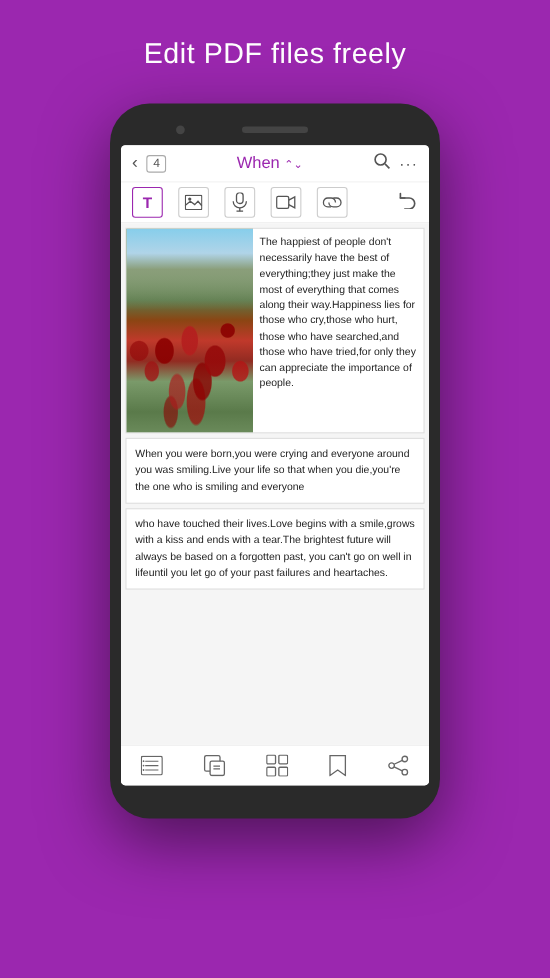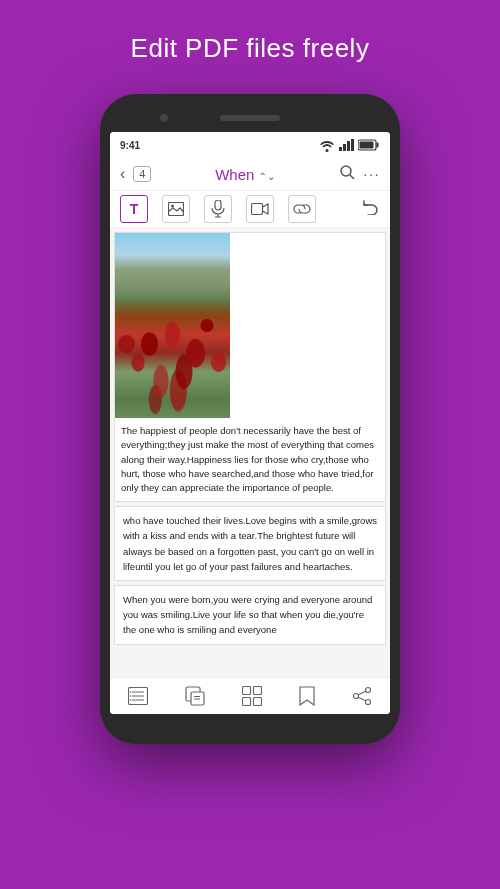--- a/index.html
+++ b/index.html
@@ -185,21 +185,21 @@
       flex-direction: column;
       gap: 4px;
       padding: 4px;
     }
 
     
     .pdf-block {
       background: white;
       border: 1px solid #ddd;
       display: flex;
-      flex-direction: column;
+      flex-direction: row;
     }
 
     .pdf-image {
       width: 115px;
       min-height: 185px;
       background: linear-gradient(
         to bottom,
         #6a8a5a 0%,
         #7a9a6a 20%,
         #5a7a4a 35%,
@@ -299,44 +299,20 @@
 <h1 class="page-title">Edit PDF files freely</h1>
 
 <div class="phone">
   <div class="phone-top">
     <div class="phone-camera"></div>
     <div class="phone-speaker"></div>
   </div>
 
   <div class="screen">
 
-    <div class="status-bar">
-      <span>9:41</span>
-      <div class="status-icons">
-
-        <svg class="icon-svg" viewBox="0 0 18 18" width="14" height="14">
-          <path d="M9 13a1.5 1.5 0 110 3 1.5 1.5 0 010-3z" fill="#333"></path>
-          <path d="M9 10c1.4 0 2.7.6 3.6 1.5l1.1-1.1A7 7 0 009 8a7 7 0 00-4.7 2.4l1.1 1.1A5 5 0 019 10z" fill="#333"></path>
-          <path d="M9 7c2.2 0 4.2.9 5.7 2.3l1.1-1.1A9 9 0 009 5a9 9 0 00-6.8 3.2L3.3 9.3A7 7 0 019 7z" fill="#333"></path>
-        </svg>
-
-        <svg viewBox="0 0 16 12" width="16" height="12">
-          <rect x="0" y="8" width="3" height="4" fill="#333"></rect>
-          <rect x="4" y="5" width="3" height="7" fill="#333"></rect>
-          <rect x="8" y="2" width="3" height="10" fill="#333"></rect>
-          <rect x="12" y="0" width="3" height="12" fill="#333"></rect>
-        </svg>
-
-        <svg viewBox="0 0 22 12" width="22" height="12">
-          <rect x="0" y="1" width="18" height="10" rx="2" fill="none" stroke="#333" stroke-width="1.2"></rect>
-          <rect x="18.5" y="3.5" width="2" height="5" rx="1" fill="#333"></rect>
-          <rect x="1.5" y="2.5" width="14" height="7" rx="1" fill="#333"></rect>
-        </svg>
-      </div>
-    </div>
 
     <div class="app-bar">
       <span class="app-bar-back">‹</span>
       <span class="app-bar-page-badge">4</span>
       <span class="app-bar-title">
         <span>When</span>
         <span class="app-bar-title-arrow"> ⌃⌄</span>
       </span>
 
       <span class="app-bar-search">
@@ -388,23 +364,23 @@
       </div>
     </div>
 
     <div class="content-area">
 
       <div class="pdf-block">
         <div class="pdf-image"></div>
         <div class="pdf-text">The happiest of people don't necessarily have the best of everything;they just make the most of everything that comes along their way.Happiness lies for those who cry,those who hurt, those who have searched,and those who have tried,for only they can appreciate the importance of people.</div>
       </div>
 
+      <div class="pdf-block-full">When you were born,you were crying and everyone around you was smiling.Live your life so that when you die,you're the one who is smiling and everyone</div>
+
       <div class="pdf-block-full">who have touched their lives.Love begins with a smile,grows with a kiss and ends with a tear.The brightest future will always be based on a forgotten past, you can't go on well in lifeuntil you let go of your past failures and heartaches.</div>
-
-      <div class="pdf-block-full">When you were born,you were crying and everyone around you was smiling.Live your life so that when you die,you're the one who is smiling and everyone</div>
 
     </div>
 
     <div class="bottom-nav">
       <div class="bottom-nav-btn">
         <svg width="20" height="18" viewBox="0 0 20 18">
           <rect x="0.5" y="0.5" width="19" height="17" rx="1.5" fill="none" stroke="#666" stroke-width="1.2"></rect>
           <line x1="4" y1="5" x2="16" y2="5" stroke="#666" stroke-width="1"></line>
           <line x1="4" y1="9" x2="16" y2="9" stroke="#666" stroke-width="1"></line>
           <line x1="4" y1="13" x2="16" y2="13" stroke="#666" stroke-width="1"></line>

